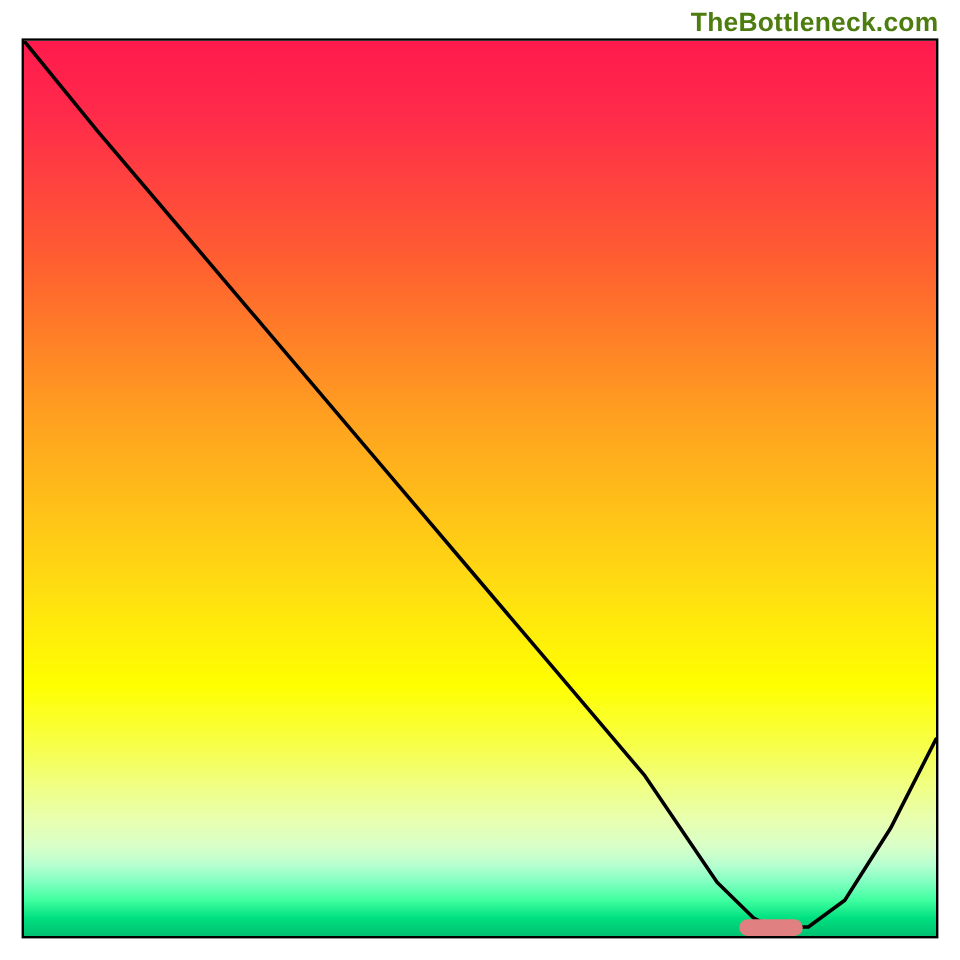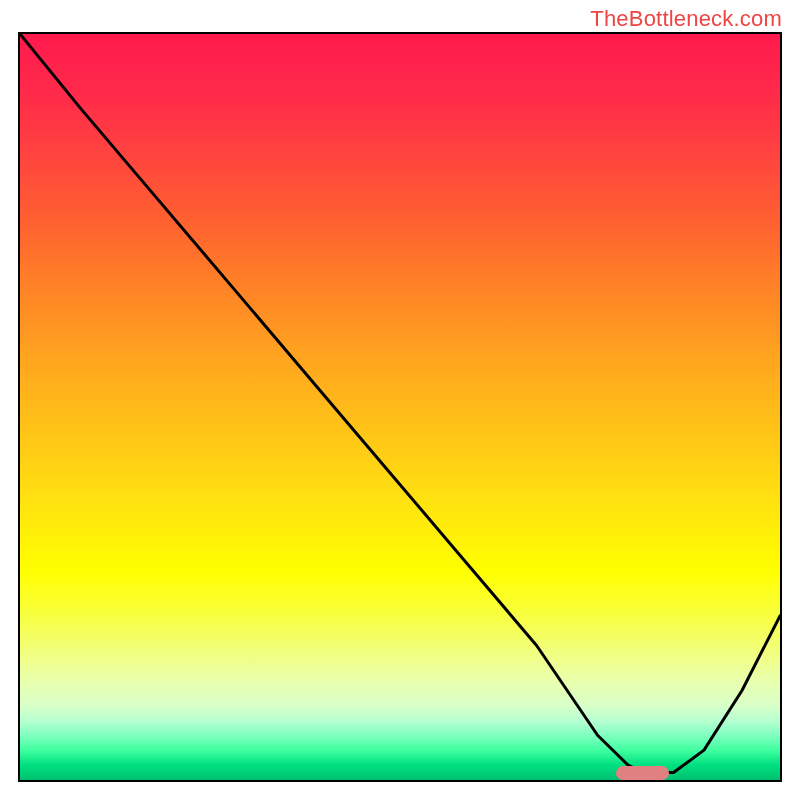--- a/index.html
+++ b/index.html
@@ -53,22 +53,22 @@
     height: 14px;
     border-radius: 7px;
     background: #e08080;
   }
   .watermark {
     position: absolute;
     top: 6px;
     right: 18px;
     font-family: Arial, Helvetica, sans-serif;
     font-size: 22px;
-    font-weight: 400;
-    color: #ef4444;
+    font-weight: 700;
+    color: #4d7c0f;
     letter-spacing: 0.2px;
   }
 </style>
 </head>
 <body>
 
 <div class="chart-container">
   <div class="watermark">TheBottleneck.com</div>
   <div class="plot-area">
     <div class="gradient-bg"></div>

